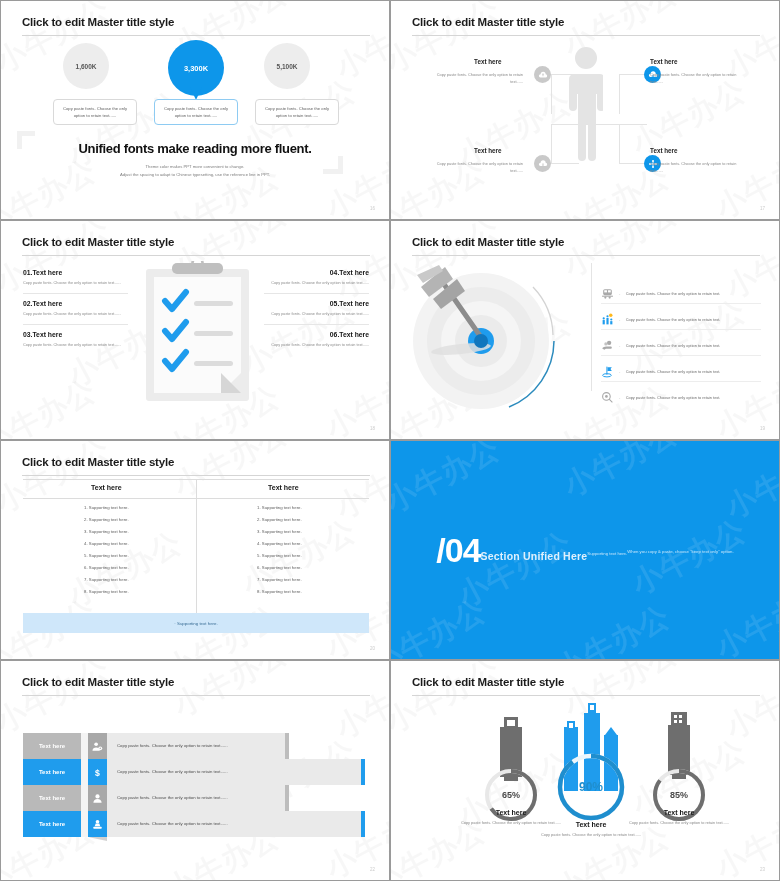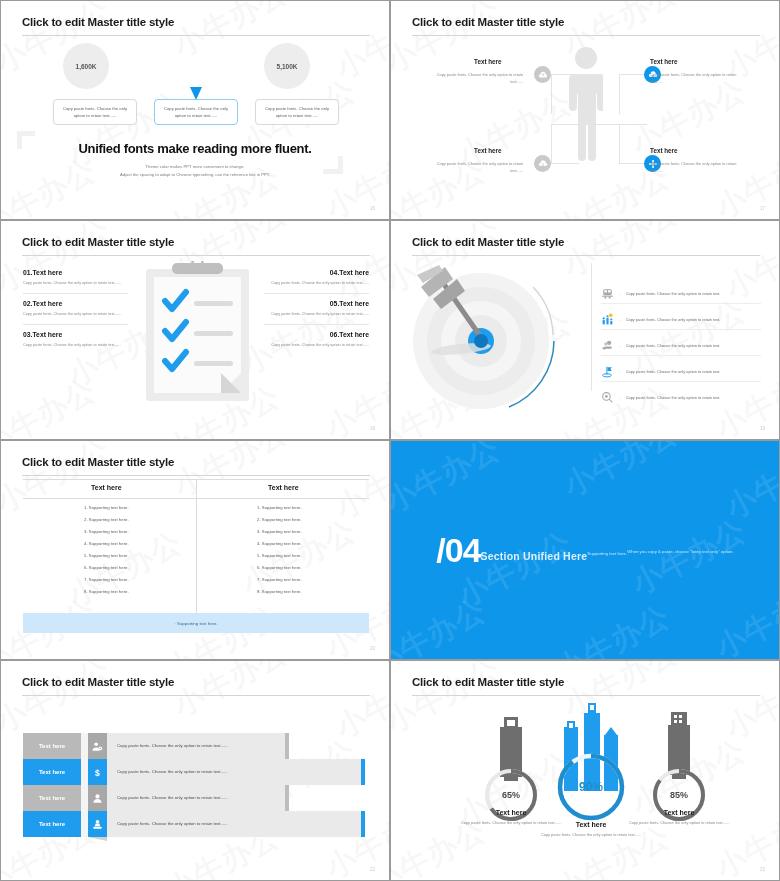--- a/index.html
+++ b/index.html
@@ -199,20 +199,23 @@
       <div class="s1-corner" style="left:322px;top:168px;width:20px;height:5px;"></div>
       <div class="s1-corner" style="left:337px;top:155px;width:5px;height:18px;"></div>
 
       <div class="s1-circ gray" style="left:62px;top:42px;width:46px;height:46px;">
         <span>1,600K</span>
       </div>
       <div class="s1-box" style="left:52px;top:98px;width:84px;height:26px;">
         <span>Copy paste fonts. Choose the only option to retain text......</span>
       </div>
 
+      <div class="s1-circ blue" style="left:167px;top:39px;width:56px;height:56px;font-size:7.5px;">
+        <span>3,300K</span>
+      </div>
       <div class="s1-tail" style="left:189px;top:86px;"></div>
       <div class="s1-box hl" style="left:153px;top:98px;width:84px;height:26px;">
         <span>Copy paste fonts. Choose the only option to retain text......</span>
       </div>
 
       <div class="s1-circ gray" style="left:263px;top:42px;width:46px;height:46px;">
         <span>5,100K</span>
       </div>
       <div class="s1-box" style="left:254px;top:98px;width:84px;height:26px;">
         <span>Copy paste fonts. Choose the only option to retain text......</span>

